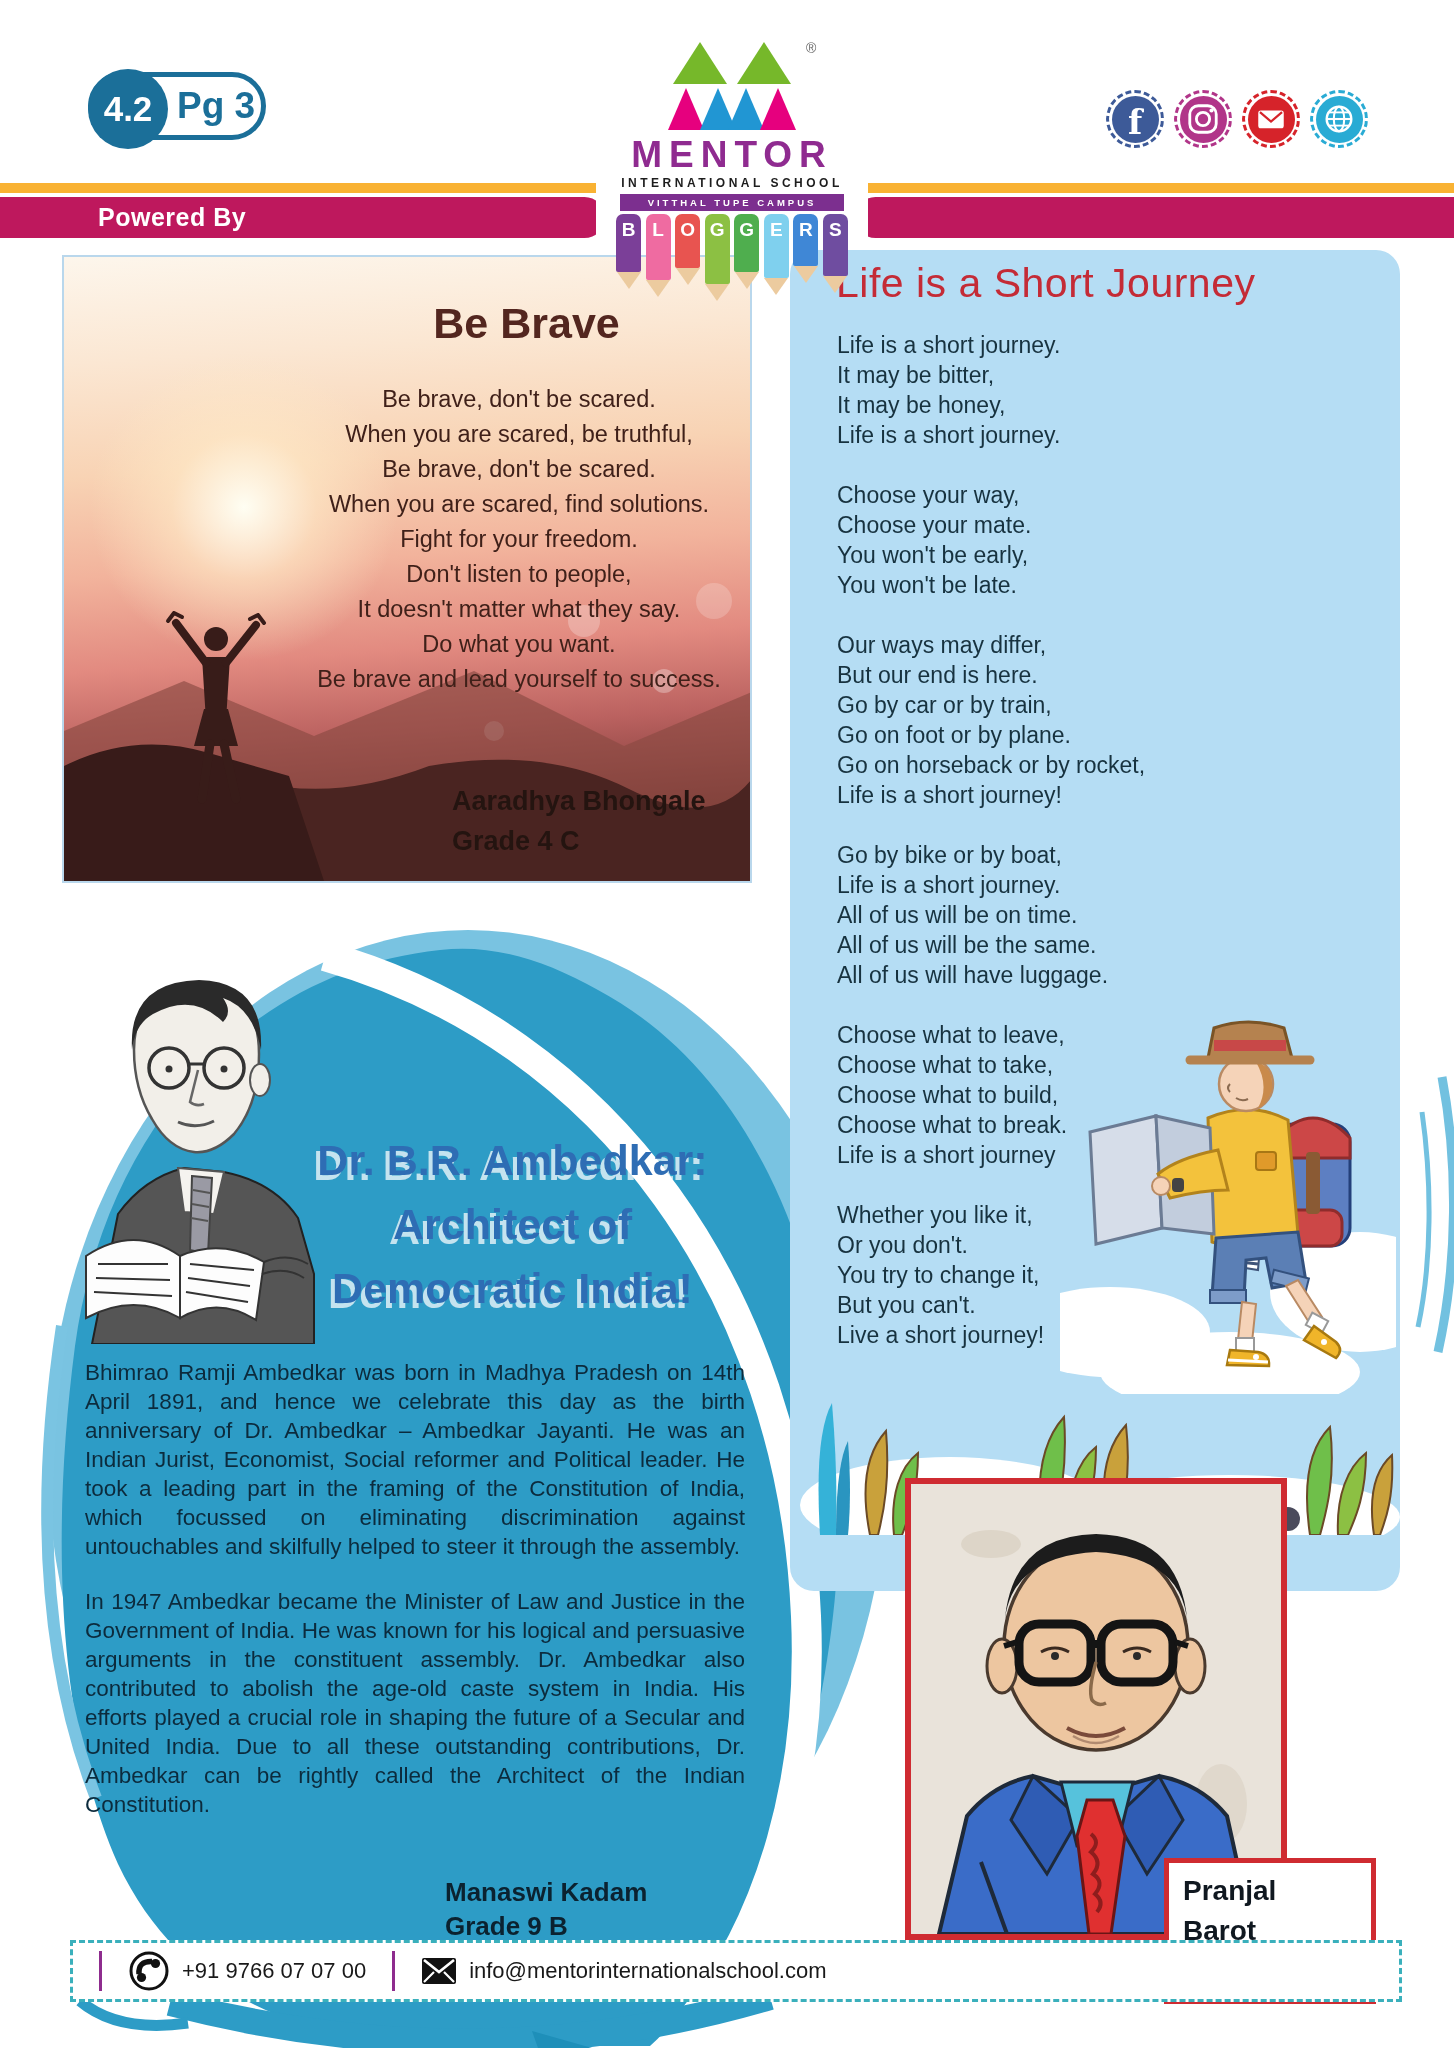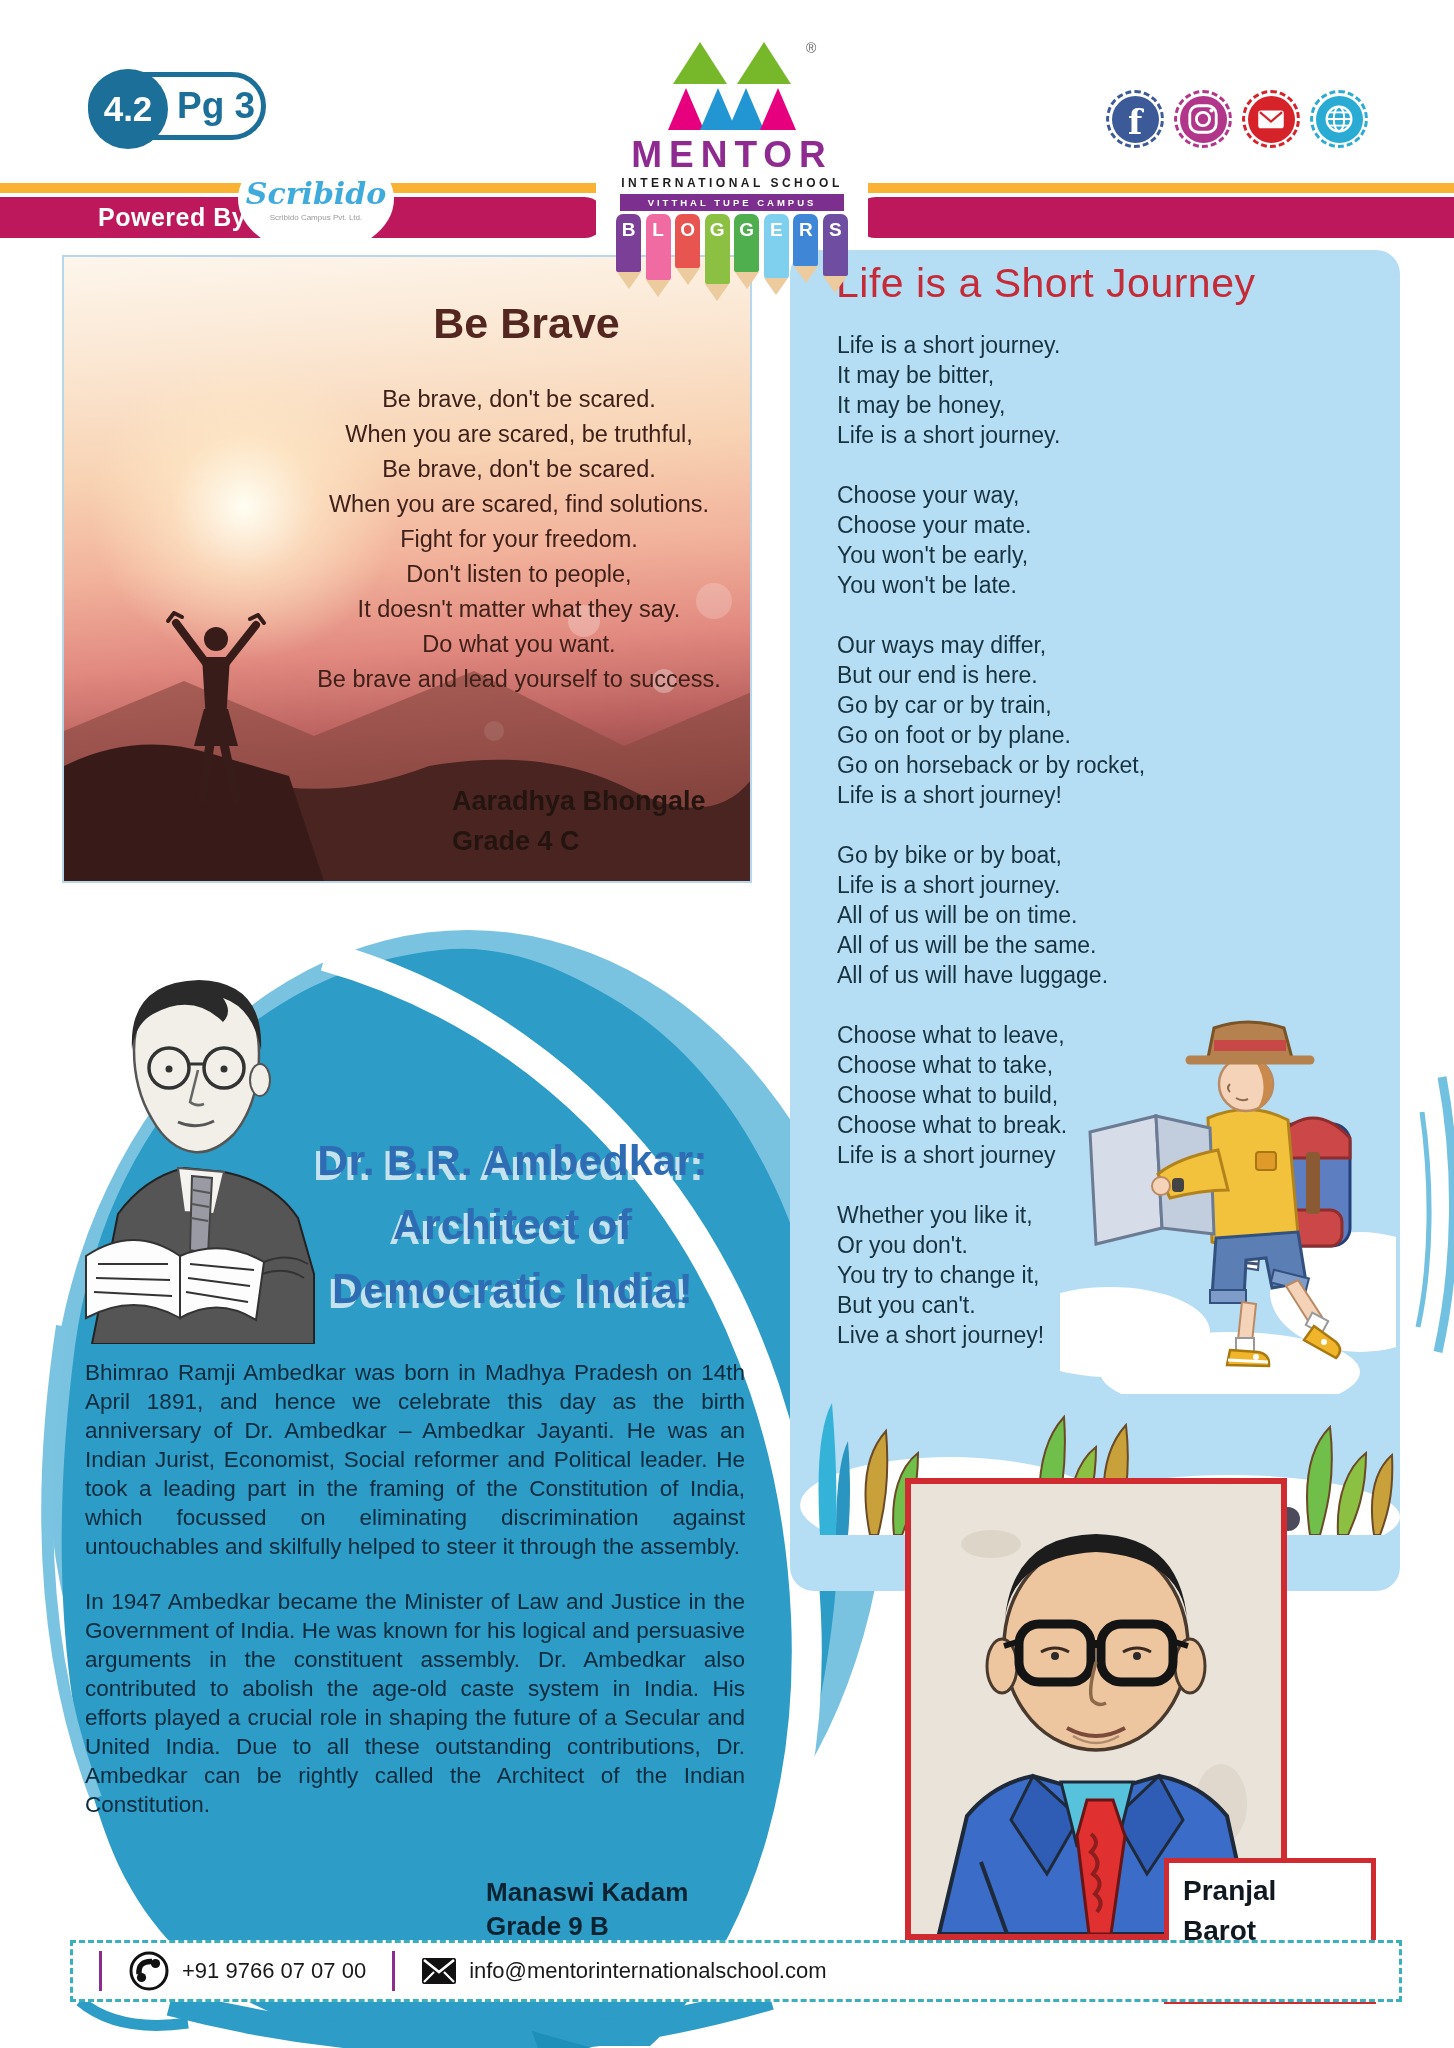--- a/index.html
+++ b/index.html
@@ -55,21 +55,21 @@
   .lj-plants { position:absolute; left:0; bottom:56px; z-index:4; }
   .lj-band { position:absolute; left:0; bottom:0; width:100%; height:75px; background:#d8927a; z-index:3; }
   .lj-author { position:absolute; left:320px; top:5px; font-size:27px; font-weight:bold; color:#18262e; line-height:34px; }
 
   
   .blob-svg { position:absolute; left:0; top:898px; z-index:1; }
   .amb-sketch { position:absolute; left:72px; top:952px; z-index:2; }
   .amb-title { position:absolute; left:280px; top:1128px; width:465px; text-align:center; font-size:43px; font-weight:bold; color:#2e6db4; line-height:64px; z-index:3; text-shadow:-4px 5px 0 rgba(255,255,255,.72); }
   .amb-body { position:absolute; left:85px; top:1358px; width:660px; z-index:3; font-size:22.5px; line-height:29px; color:#0c2b3d; text-align:justify; }
   .amb-body p + p { margin-top:26px; }
-  .amb-author { position:absolute; left:445px; top:1875px; font-size:26px; font-weight:bold; color:#0b2230; line-height:34px; z-index:3;margin-left:41px; }
+  .amb-author { position:absolute; left:445px; top:1875px; font-size:26px; font-weight:bold; color:#0b2230; line-height:34px; z-index:3; }
   .edge-swoosh { position:absolute; left:1412px; top:1072px; z-index:1; }
   .bottom-swoosh { position:absolute; left:60px; top:1995px; z-index:1; }
 
   
   .drawing-card { position:absolute; left:905px; top:1478px; width:382px; height:462px; border:6px solid #cf2b31; background:#e9e3da; z-index:2; overflow:hidden; }
   .drawing-label { position:absolute; left:1164px; top:1858px; width:212px; border:5px solid #cf2b31; background:#fff; z-index:3; padding:8px 14px; font-size:28px; font-weight:bold; color:#101820; line-height:40px; }
 
   
   .footer { position:absolute; left:70px; top:1940px; width:1332px; height:62px; background:#fff; border:3px dashed #3ab0bc; z-index:8; display:flex; align-items:center; font-size:22px; color:#191919; }
   .f-item { display:flex; align-items:center; gap:12px; }
@@ -80,24 +80,20 @@
 <body>
 
 <div class="page">
 
   <div class="yellow-rule"></div>
   <div class="banner banner-left">
     <span class="powered-by">Powered By</span>
   </div>
   <div class="banner banner-right"></div>
 
-  <div class="scribido-holder">
-    <span class="scribido-brand">Scribido</span>
-    <span class="scribido-caption">Scribido Campus Pvt. Ltd.</span>
-  </div>
 
   <div class="page-badge">
     <div class="badge-circle">4.2</div>
     <div class="badge-page">Pg 3</div>
   </div>
 
   <div class="logo-bg"></div>
   <div class="logo-block">
     <span class="logo-reg">®</span>
     <svg class="logo-triangles" width="136" height="92" viewBox="0 0 136 92">

